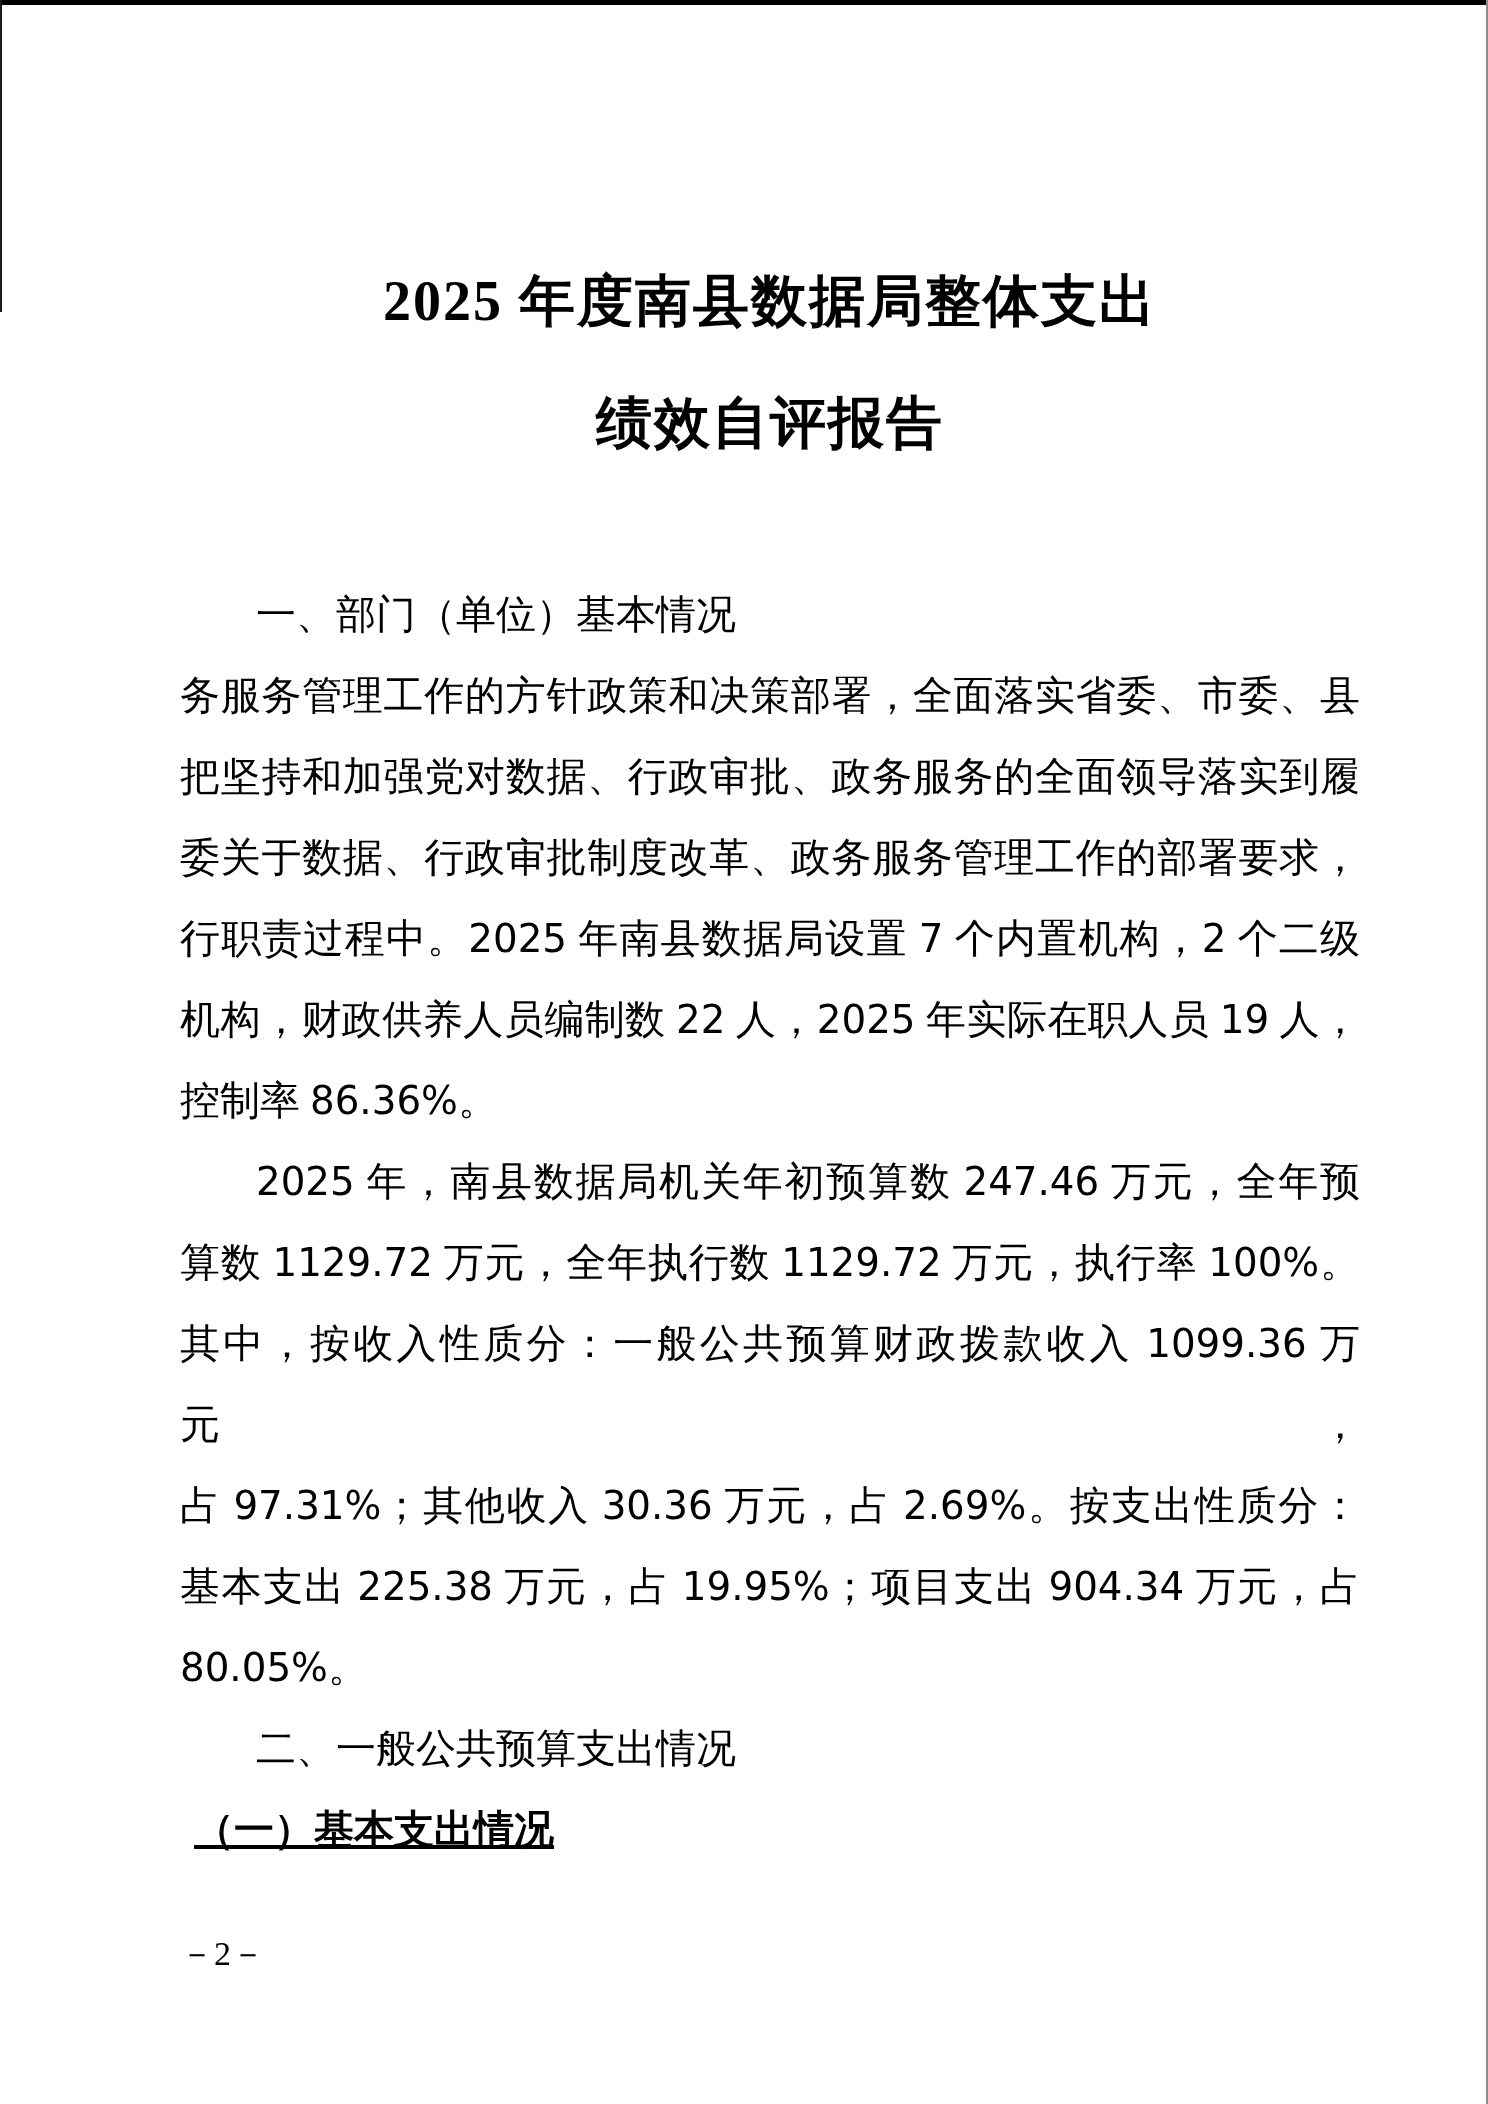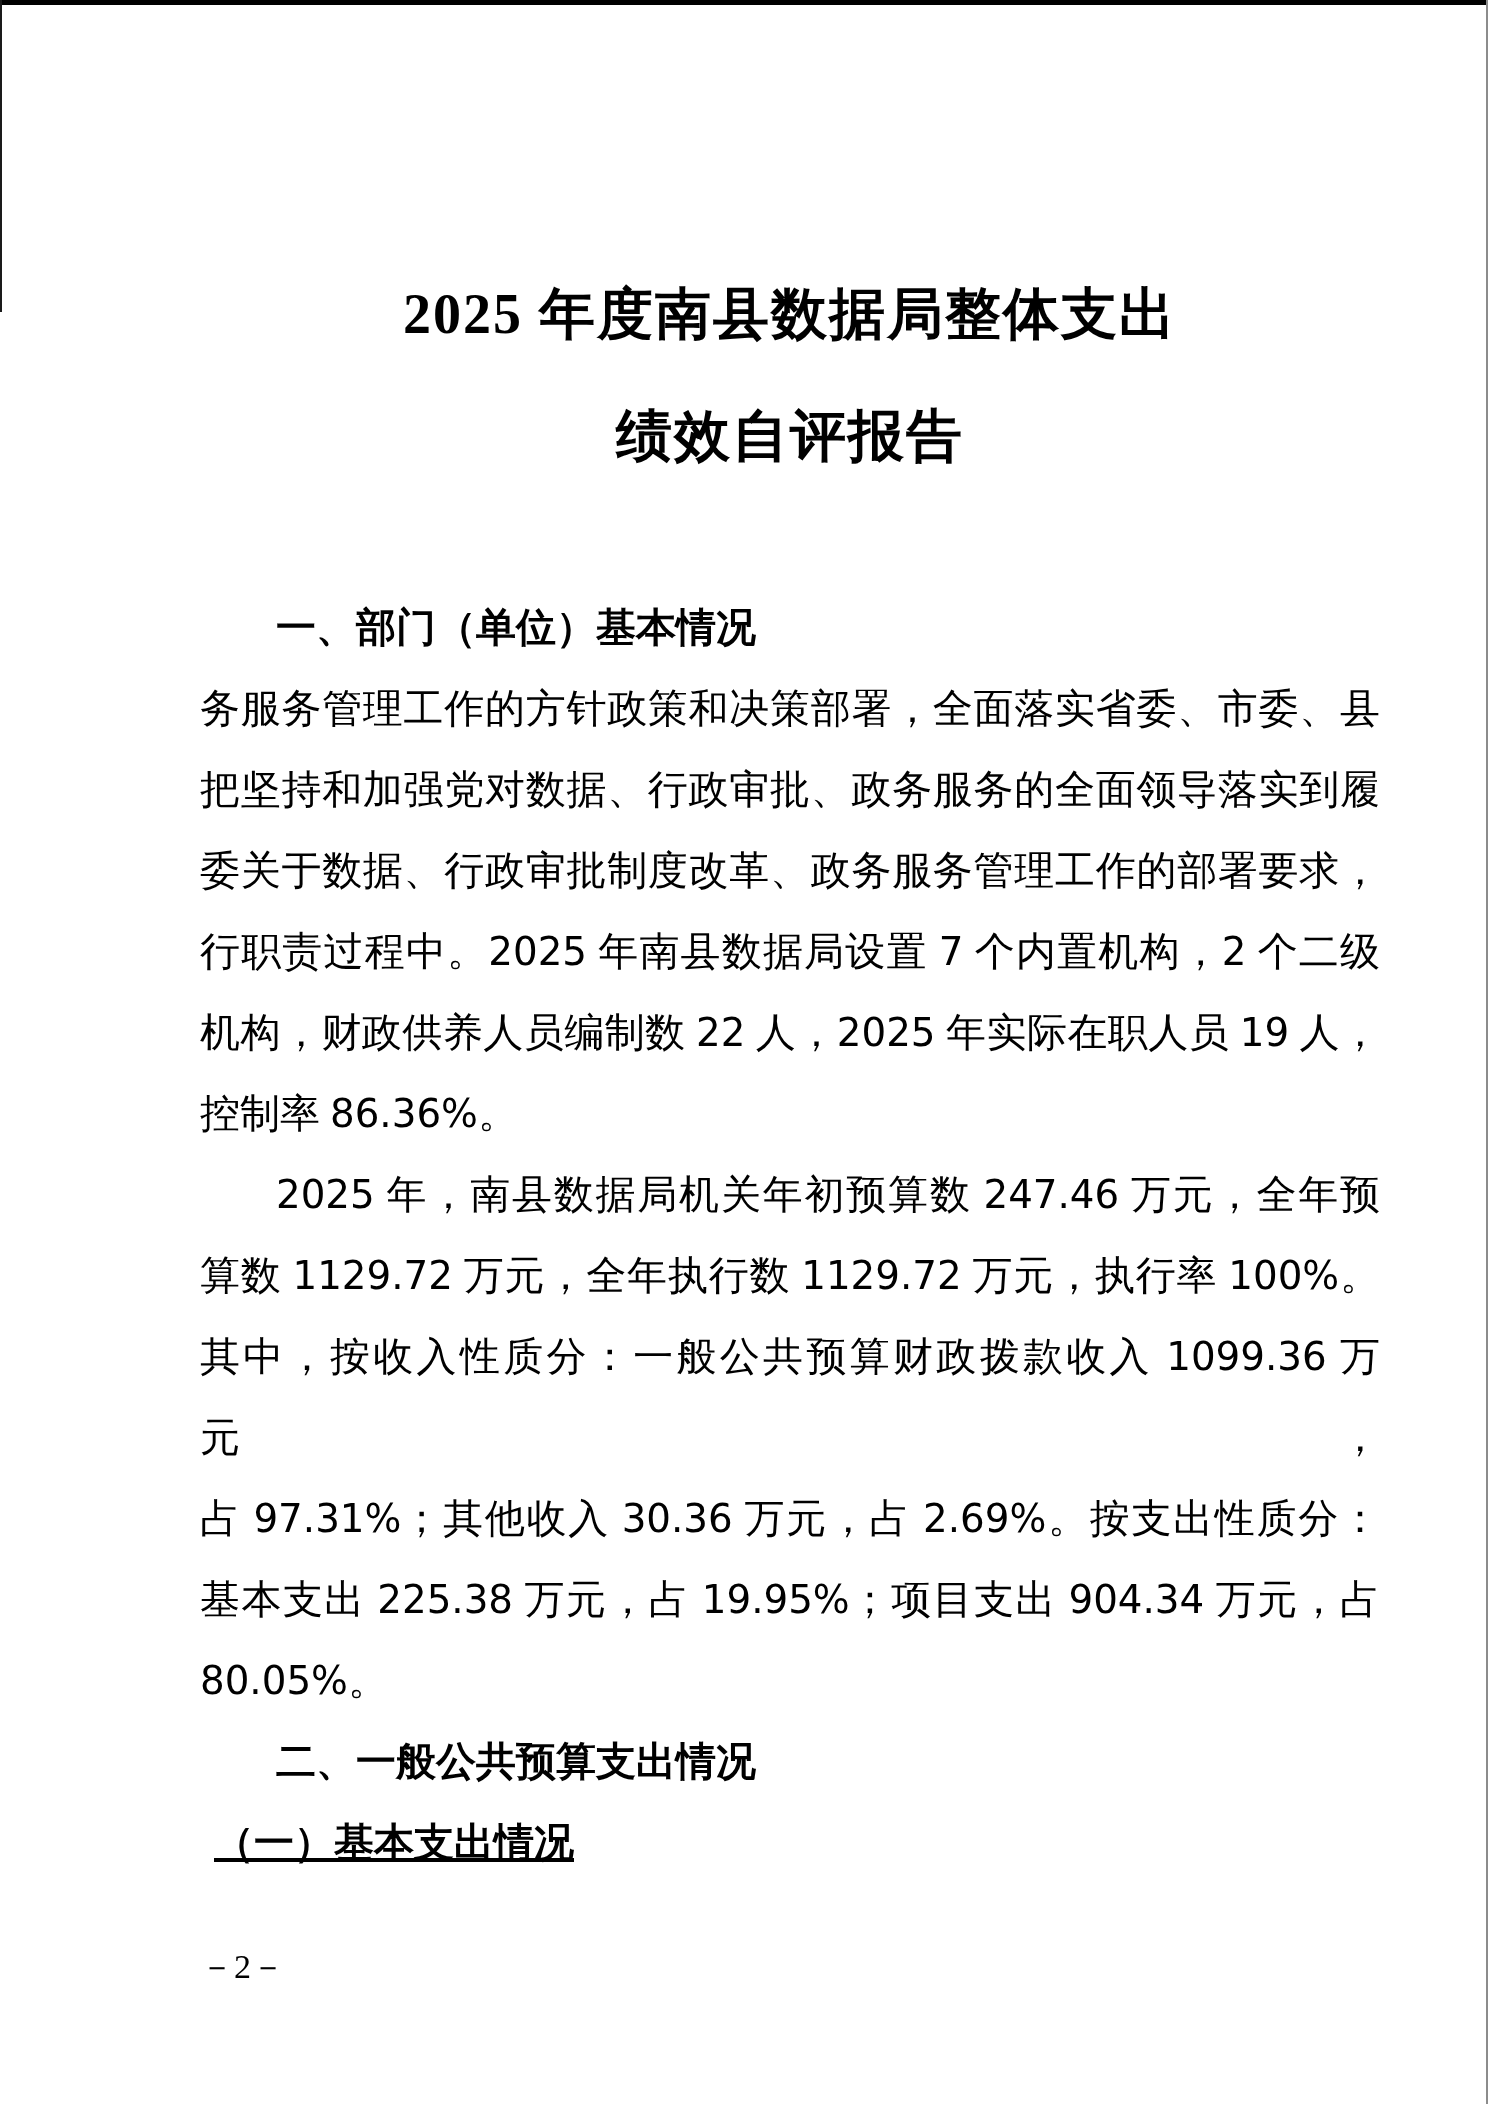--- a/index.html
+++ b/index.html
@@ -31,23 +31,22 @@
   }
   .right-edge {
     position: absolute;
     right: 0; top: 0;
     width: 2px; height: 100%;
     background: #8c8c8c;
   }
   .doc {
     position: absolute;
     left: 180px;
-    top: 18px;
+    top: 5px;
     width: 1180px;
-    margin-left: 20px;
   }
   .title {
     margin: 235px 0 0 0;
     padding: 0;
     text-align: center;
     font-family: "Liberation Serif", "DejaVu Serif", serif;
     font-weight: 700;
     font-size: 56px;
     line-height: 122px;
     letter-spacing: 2px;
@@ -61,21 +60,21 @@
     line-height: 81px;
     white-space: normal;
   }
   .row.indent { text-indent: 76px; }
   .row.justify {
     text-align: justify;
     text-align-last: justify;
   }
   .row.h1 {
     font-family: "Liberation Sans", "DejaVu Sans", sans-serif;
-    font-weight: 700;
+    font-weight: 400;
   }
   .row.h2 {
     font-family: "Liberation Serif", "DejaVu Serif", serif;
     font-weight: 700;
     text-indent: 14px;
     text-decoration: underline;
   }
   .row.body { font-weight: 400; }
   .num {
     font-family: "DejaVu Sans", "Liberation Sans", sans-serif;

